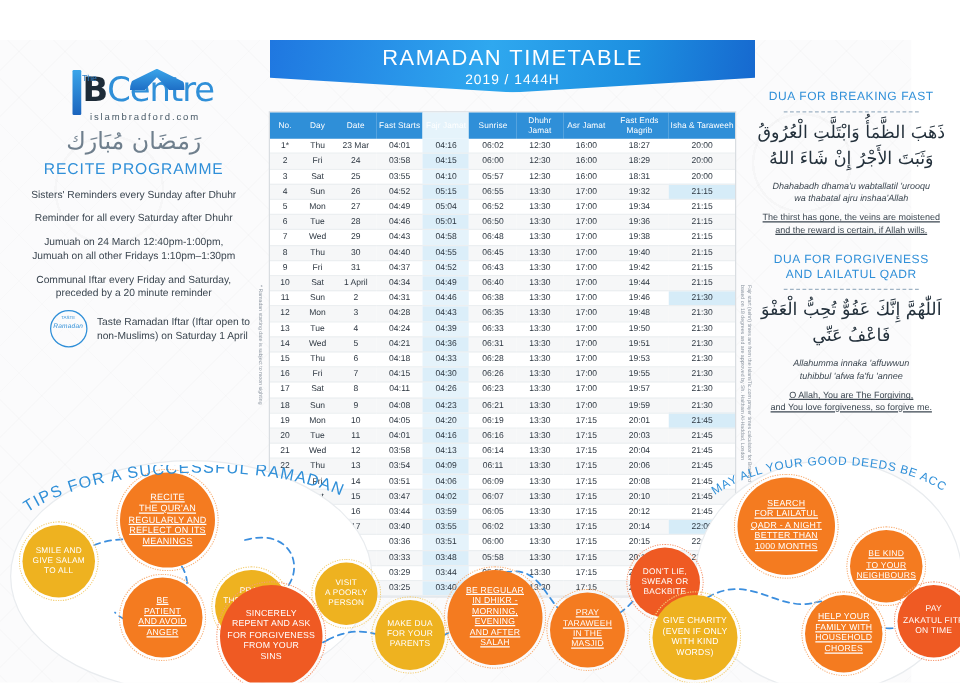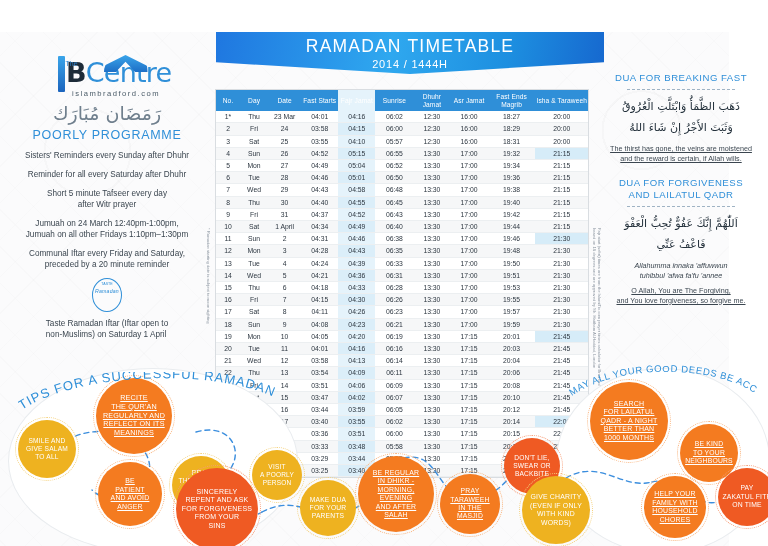--- a/index.html
+++ b/index.html
@@ -41,21 +41,21 @@
   .logo-bar { position: absolute; left: 28px; top: 2px; width: 7px; height: 36px;
     background: linear-gradient(180deg,#3aa5ea,#1b64bd); border-radius: 1px; }
   .logo-name { font-size: 27px; color: #1d2b38; letter-spacing: -0.8px; padding-left: 14px;
     font-family: "DejaVu Sans", sans-serif; font-weight: 400; line-height: 38px; }
   .logo-name .b { font-weight: 700; }
   .logo-name .c { color: #2f8fd8; }
   .logo-url { font-size: 7.6px; color: #4a5b68; letter-spacing: 1.5px; margin-top: -3px; padding-left: 18px; }
   .arabic-top { font-size: 19px; color: #6f7f8d; margin: 4px 0 4px; font-family: "DejaVu Sans", sans-serif; direction: rtl; }
   .prog-title { font-size: 12.5px; color: #2f8fd8; letter-spacing: 0.7px; margin-bottom: 8px; }
   .prog-item { font-size: 8.2px; color: #3b4650; line-height: 11px; margin: 0 16px 8px; }
-  .iftar-row { display: flex; align-items: center; justify-content: flex-end; gap: 6px; margin: 2px 14px 0; flex-direction: column; }
+  .iftar-row { display: flex; align-items: center; justify-content: flex-end; gap: 6px; margin: 2px 14px 0; }
   .iftar-badge { width: 34px; height: 30px; flex: 0 0 34px; position: relative; }
   .iftar-badge .ring { position: absolute; inset: 0 2px; border: 1.6px solid #2f8fd8; border-radius: 50%; }
   .iftar-badge .txt { position: absolute; left: 0; right: 0; top: 10px; text-align: center;
     font-size: 5.2px; color: #2f8fd8; font-style: italic; letter-spacing: 0.2px; }
   .iftar-badge .txt2 { position: absolute; left: 0; right: 0; top: 4px; text-align: center;
     font-size: 3.6px; color: #2f8fd8; }
   .iftar-text { font-size: 8.2px; color: #3b4650; line-height: 11px; text-align: left; }
 
   
   .tablewrap { position: absolute; left: 216px; top: 58px; width: 372px; }
@@ -76,21 +76,21 @@
 
   .sidenote { position: absolute; font-size: 4.2px; color: #8b95a0; line-height: 5px;
     writing-mode: vertical-rl; text-orientation: mixed; }
   .sidenote.left { left: 206px; top: 196px; height: 150px; }
   .sidenote.right { left: 592px; top: 196px; height: 170px; }
 
   
   .rightcol { position: absolute; left: 596px; top: 40px; width: 170px; text-align: center; }
   .dua-h { font-size: 9.6px; color: #2f8fd8; letter-spacing: 0.5px; line-height: 12px; }
   .dash { border-top: 1.2px dashed #9fb3c4; width: 108px; margin: 5px auto 6px; }
-  .dua-ar { font-size: 11px; color: #23303b; font-family: "DejaVu Sans", serif;
+  .dua-ar { font-size: 14px; color: #23303b; font-family: "DejaVu Sans", serif;
     direction: rtl; line-height: 21px; }
   .dua-tr { font-size: 7.2px; color: #3b4650; font-style: italic; line-height: 9.5px; margin-top: 6px; }
   .dua-en { font-size: 7.2px; color: #3b4650; line-height: 9.5px; margin-top: 6px; text-decoration: underline; }
   .rightcol .block2 { margin-top: 14px; }
 
   
   .arcL { position: absolute; left: 8px; top: 336px; width: 290px; height: 186px;
     border: 1.5px solid #e9ecef; border-radius: 50%; background: #fff; z-index: 0; }
   .arcR { position: absolute; left: 556px; top: 336px; width: 214px; height: 186px;
     border: 1.5px solid #e9ecef; border-radius: 50%; background: #fff; z-index: 0; }
@@ -119,37 +119,35 @@
   .tg-ci { background: #fff; color: #2f8fd8; border-radius: 50%; text-align: center; font-weight: 700; }
   .sep { opacity: 0.55; }
 </style>
 </head>
 <body>
 
 <div id="page">
 
   <div class="banner">
     <div class="t1">RAMADAN TIMETABLE</div>
-    <div class="t2">2014 / 1444H</div>
+    <div class="t2">2019 / 1444H</div>
   </div>
 
   <div class="leftcol">
     <div class="logo">
       <div class="logo-bar"></div>
       <div class="logo-arch"></div>
       <div class="logo-the">The</div>
       <div class="logo-name"><span class="b">IB</span><span class="c">Centre</span></div>
       <div class="logo-url">islambradford.com</div>
     </div>
     <div class="arabic-top">رَمَضَان مُبَارَك</div>
-    <div class="prog-title">POORLY PROGRAMME</div>
+    <div class="prog-title">RECITE PROGRAMME</div>
     <div class="prog-item">Sisters' Reminders every Sunday after Dhuhr</div>
     <div class="prog-item">Reminder for all every Saturday after Dhuhr</div>
-    <div class="prog-item pre" style="white-space: pre-line;">Short 5 minute Tafseer every day
-after Witr prayer</div>
     <div class="prog-item pre" style="white-space: pre-line;">Jumuah on 24 March 12:40pm-1:00pm,
 Jumuah on all other Fridays 1:10pm–1:30pm</div>
     <div class="prog-item pre" style="white-space: pre-line;">Communal Iftar every Friday and Saturday,
 preceded by a 20 minute reminder</div>
     <div class="iftar-row">
       <div class="iftar-badge">
         <div class="ring"></div>
         <div class="txt2">TASTE</div>
         <div class="txt">Ramadan</div>
       </div>
@@ -541,20 +539,22 @@
         </tbody>
     </table>
   </div>
 
   <div class="rightcol">
     <div>
       <div class="dua-h">DUA FOR BREAKING FAST</div>
       <div class="dash"></div>
       <div class="dua-ar">ذَهَبَ الظَّمَأُ وَابْتَلَّتِ الْعُرُوقُ</div>
       <div class="dua-ar">وَثَبَتَ الأَجْرُ إِنْ شَاءَ اللهُ</div>
+      <div class="dua-tr pre" style="white-space: pre-line;">Dhahabadh dhama'u wabtallatil 'urooqu
+wa thabatal ajru inshaa'Allah</div>
       <div class="dua-en pre" style="white-space: pre-line;">The thirst has gone, the veins are moistened
 and the reward is certain, if Allah wills.</div>
     </div>
     <div class="block2">
       <div class="dua-h pre" style="white-space: pre-line;">DUA FOR FORGIVENESS
 AND LAILATUL QADR</div>
       <div class="dash"></div>
       <div class="dua-ar">اَللّٰهُمَّ إِنَّكَ عَفُوٌّ تُحِبُّ الْعَفْوَ</div>
       <div class="dua-ar">فَاعْفُ عَنِّي</div>
       <div class="dua-tr pre" style="white-space: pre-line;">Allahumma innaka 'affuwwun

